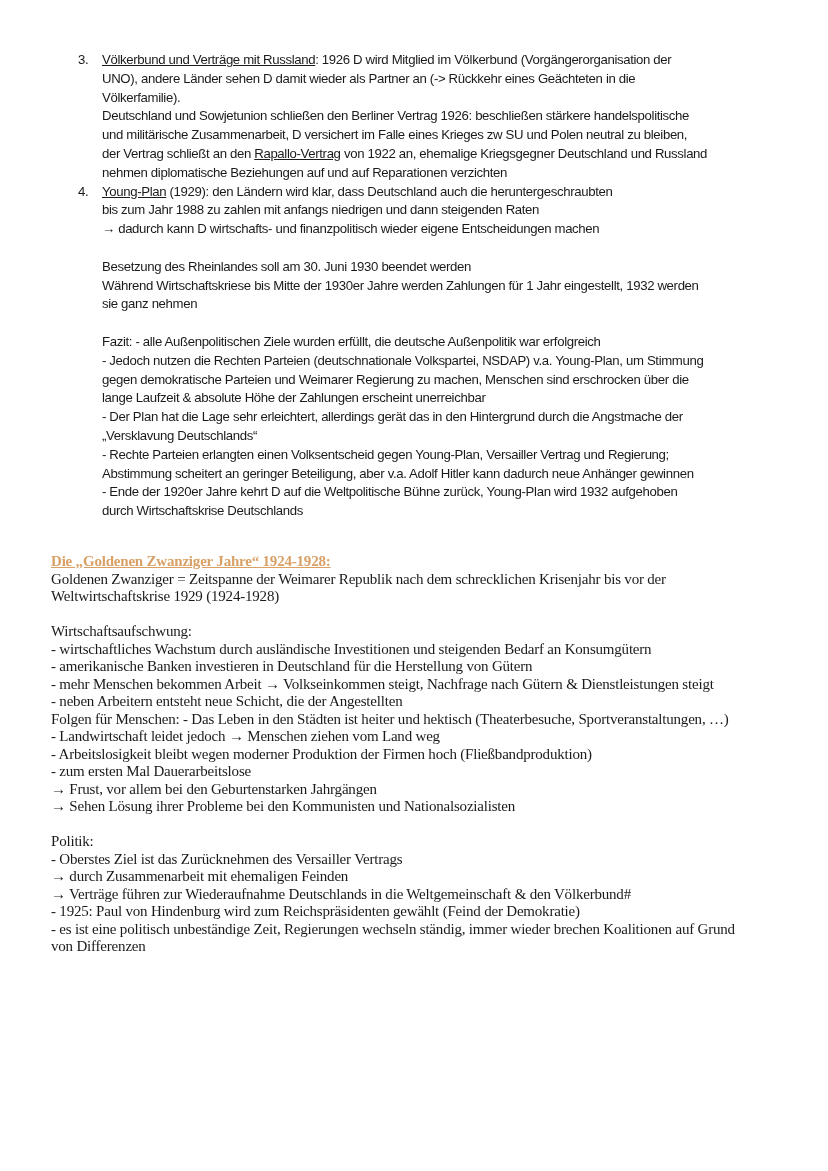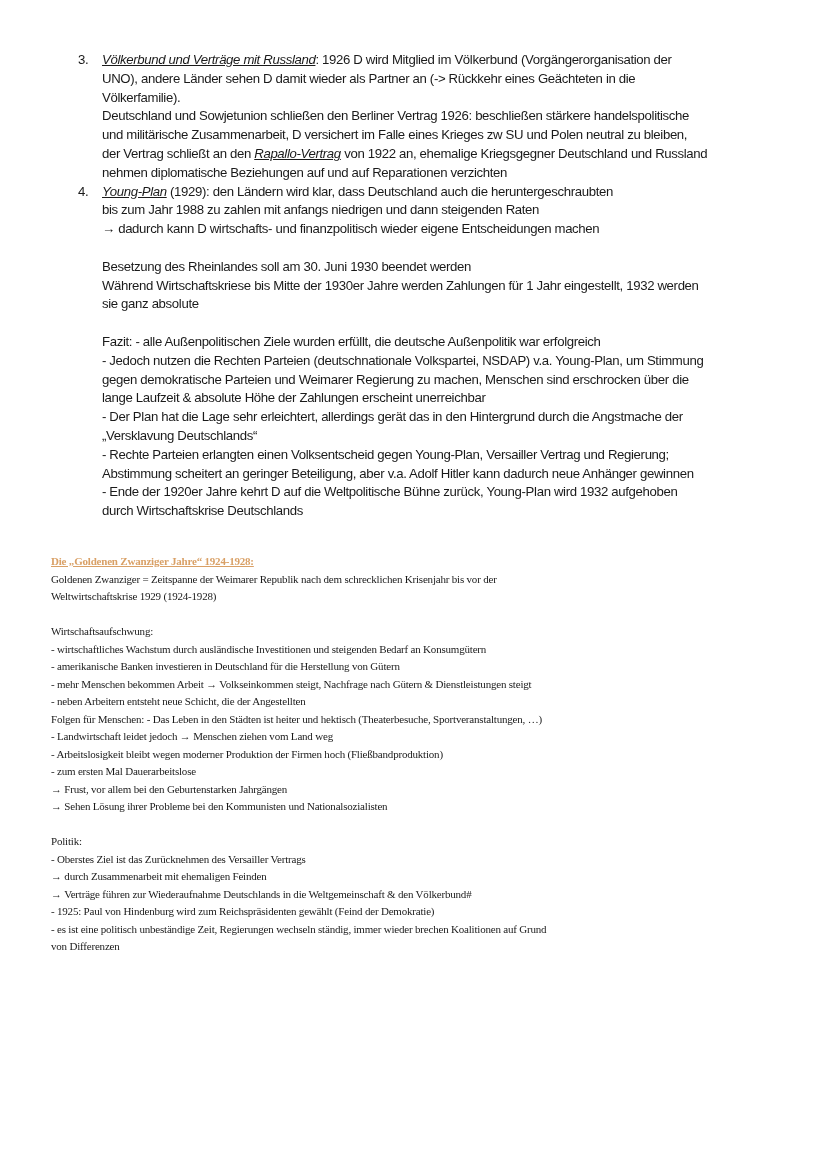--- a/index.html
+++ b/index.html
@@ -1,22 +1,22 @@
 <!DOCTYPE html>
 <html><head>
   <meta charset="utf-8">
   <style>
     html, body { margin: 0; padding: 0; background: #ffffff; }
     body { width: 828px; height: 1171px; position: relative; overflow: hidden; color: #1a1a1a; }
     .sans { font-family: "Liberation Sans", sans-serif; font-size: 13.2px; line-height: 18.8px; letter-spacing: -0.35px; }
-    .serif { font-family: "Liberation Serif", serif; font-size: 11px; line-height: 17.5px; letter-spacing: -0.2px; }
+    .serif { font-family: "Liberation Serif", serif; font-size: 15px; line-height: 17.5px; letter-spacing: -0.2px; }
     .list-block { position: absolute; left: 78px; top: 51px; width: 710px; }
     .li { position: relative; padding-left: 24px; }
     .li .num { position: absolute; left: 0; top: 0; }
-    .u { text-decoration: underline; font-style: italic; }
+    .u { text-decoration: underline; }
     .line { display: block; white-space: nowrap; }
     .gap { height: 18.8px; }
     .extra { padding-left: 24px; }
     .serif-block { position: absolute; left: 51px; top: 553px; width: 740px; }
     .heading { color: #d9a066; font-weight: bold; text-decoration: underline; display: block; }
     .sgap { height: 17.5px; }
   </style>
 </head>
 <body>
 
@@ -34,21 +34,21 @@
   <div class="li">
     <span class="num">4.</span>
     <span class="line"><span class="u">Young-Plan</span><span> (1929): den Ländern wird klar, dass Deutschland auch die heruntergeschraubten</span></span>
     <span class="line">bis zum Jahr 1988 zu zahlen mit anfangs niedrigen und dann steigenden Raten</span>
     <span class="line">→ dadurch kann D wirtschafts- und finanzpolitisch wieder eigene Entscheidungen machen</span>
   </div>
   <div class="gap"></div>
   <div class="extra">
     <span class="line">Besetzung des Rheinlandes soll am 30. Juni 1930 beendet werden</span>
     <span class="line">Während Wirtschaftskriese bis Mitte der 1930er Jahre werden Zahlungen für 1 Jahr eingestellt, 1932 werden</span>
-    <span class="line">sie ganz absolute</span>
+    <span class="line">sie ganz nehmen</span>
   </div>
   <div class="gap"></div>
   <div class="extra">
     <span class="line">Fazit: - alle Außenpolitischen Ziele wurden erfüllt, die deutsche Außenpolitik war erfolgreich</span>
     <span class="line">- Jedoch nutzen die Rechten Parteien (deutschnationale Volkspartei, NSDAP) v.a. Young-Plan, um Stimmung</span>
     <span class="line">gegen demokratische Parteien und Weimarer Regierung zu machen, Menschen sind erschrocken über die</span>
     <span class="line">lange Laufzeit &amp; absolute Höhe der Zahlungen erscheint unerreichbar</span>
     <span class="line">- Der Plan hat die Lage sehr erleichtert, allerdings gerät das in den Hintergrund durch die Angstmache der</span>
     <span class="line">„Versklavung Deutschlands“</span>
     <span class="line">- Rechte Parteien erlangten einen Volksentscheid gegen Young-Plan, Versailler Vertrag und Regierung;</span>

